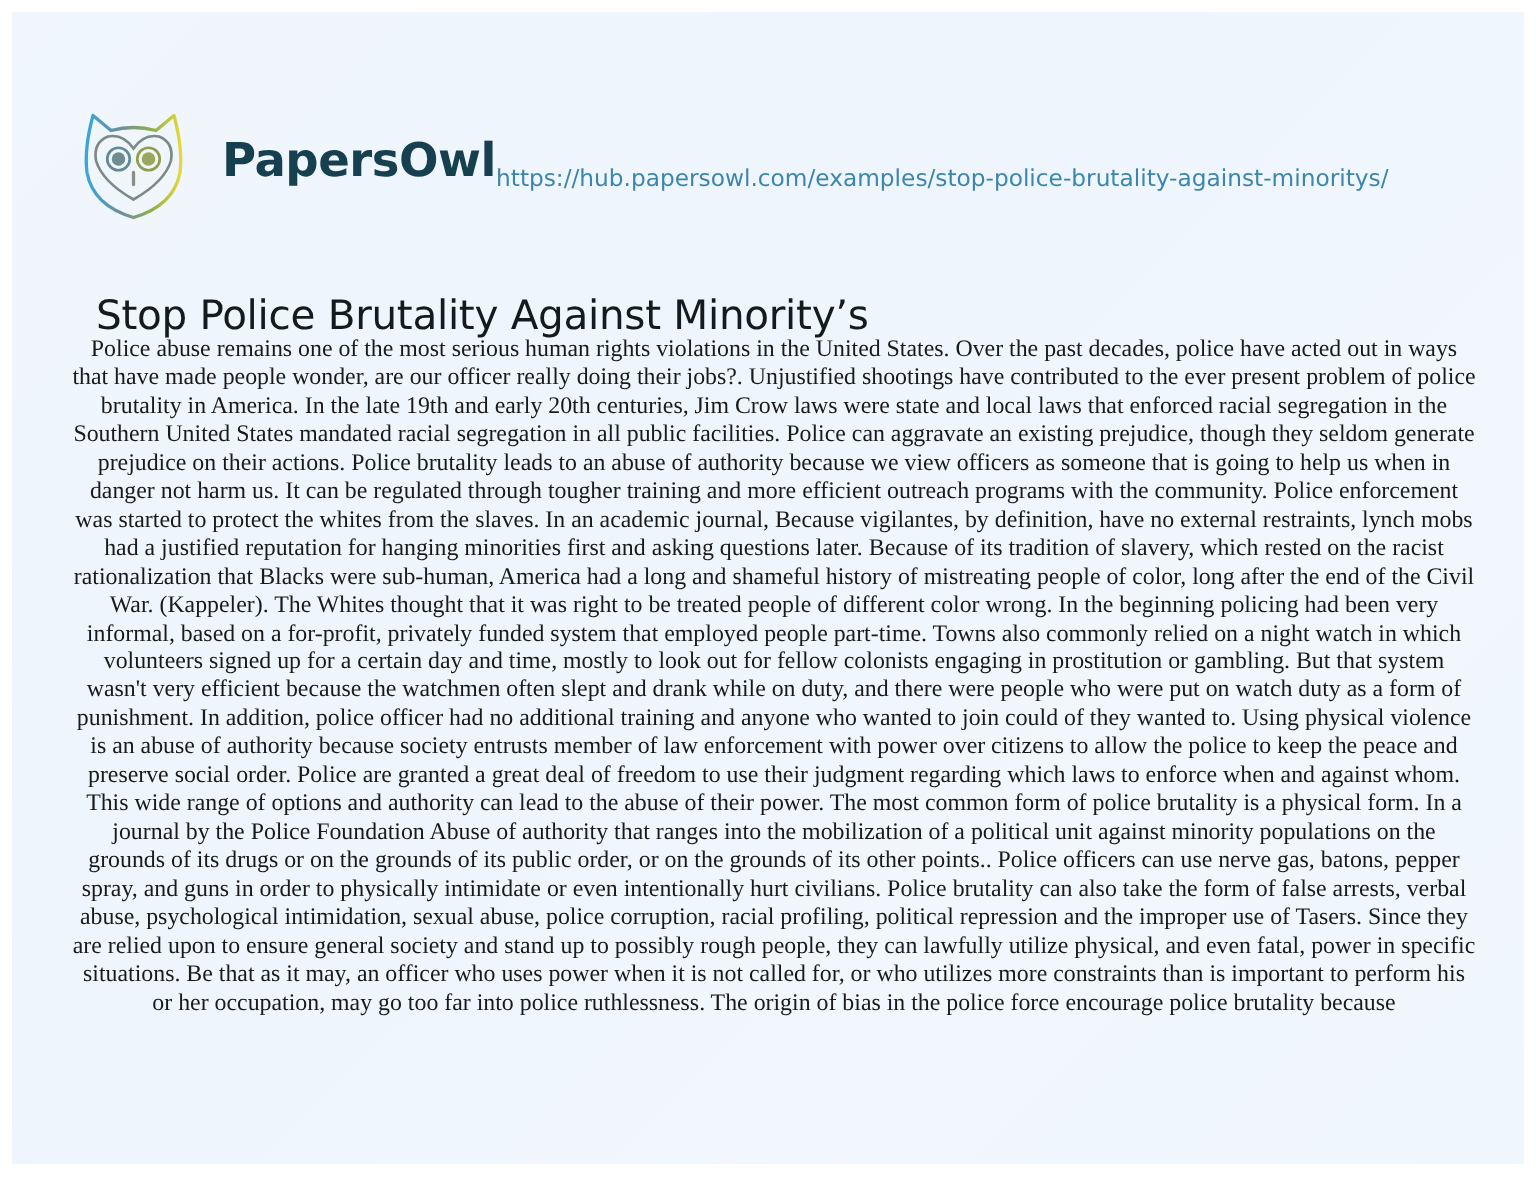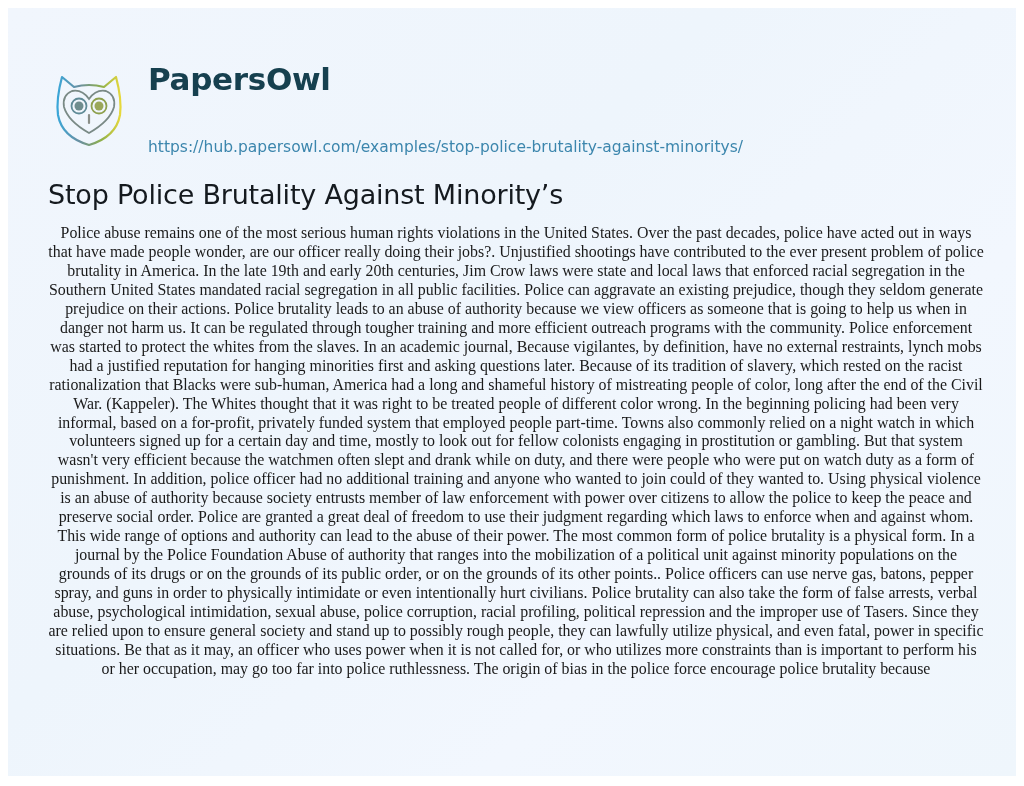--- a/index.html
+++ b/index.html
@@ -26,22 +26,21 @@
       display: flex;
       align-items: center;
     }
     .logo {
       width: 74px;
       height: 80px;
       margin-right: 22px;
     }
     .brand-block {
       display: flex;
-      flex-direction: column;
-      gap: 20px;
+      flex-direction: row;
     }
     .brand-name {
       font-family: "DejaVu Sans", sans-serif;
       font-weight: bold;
       font-size: 31px;
       color: #16404f;
       letter-spacing: -0.3px;
       line-height: 36px;
     }
     .url {
@@ -49,21 +48,21 @@
       font-size: 15.5px;
       color: #3c86ad;
       margin-top: 20px;
       line-height: 20px;
       text-decoration: none;
     }
     .title {
       position: absolute;
       left: 40px;
       top: 167px;
-      margin: 0;
+      margin: 16px;
       font-family: "DejaVu Sans", sans-serif;
       font-weight: normal;
       font-size: 27px;
       color: #151a1f;
       line-height: 40px;
       letter-spacing: -0.2px;
     }
     .body-text {
       position: absolute;
       left: 40px;

